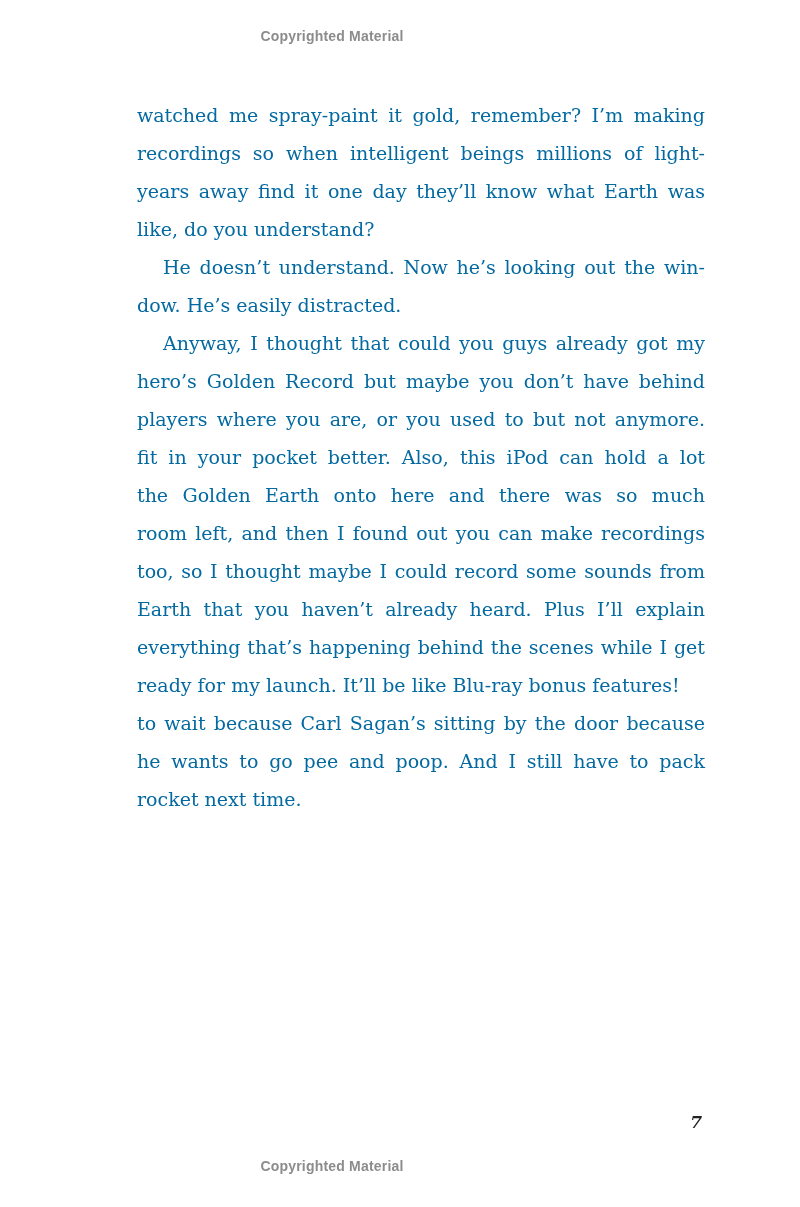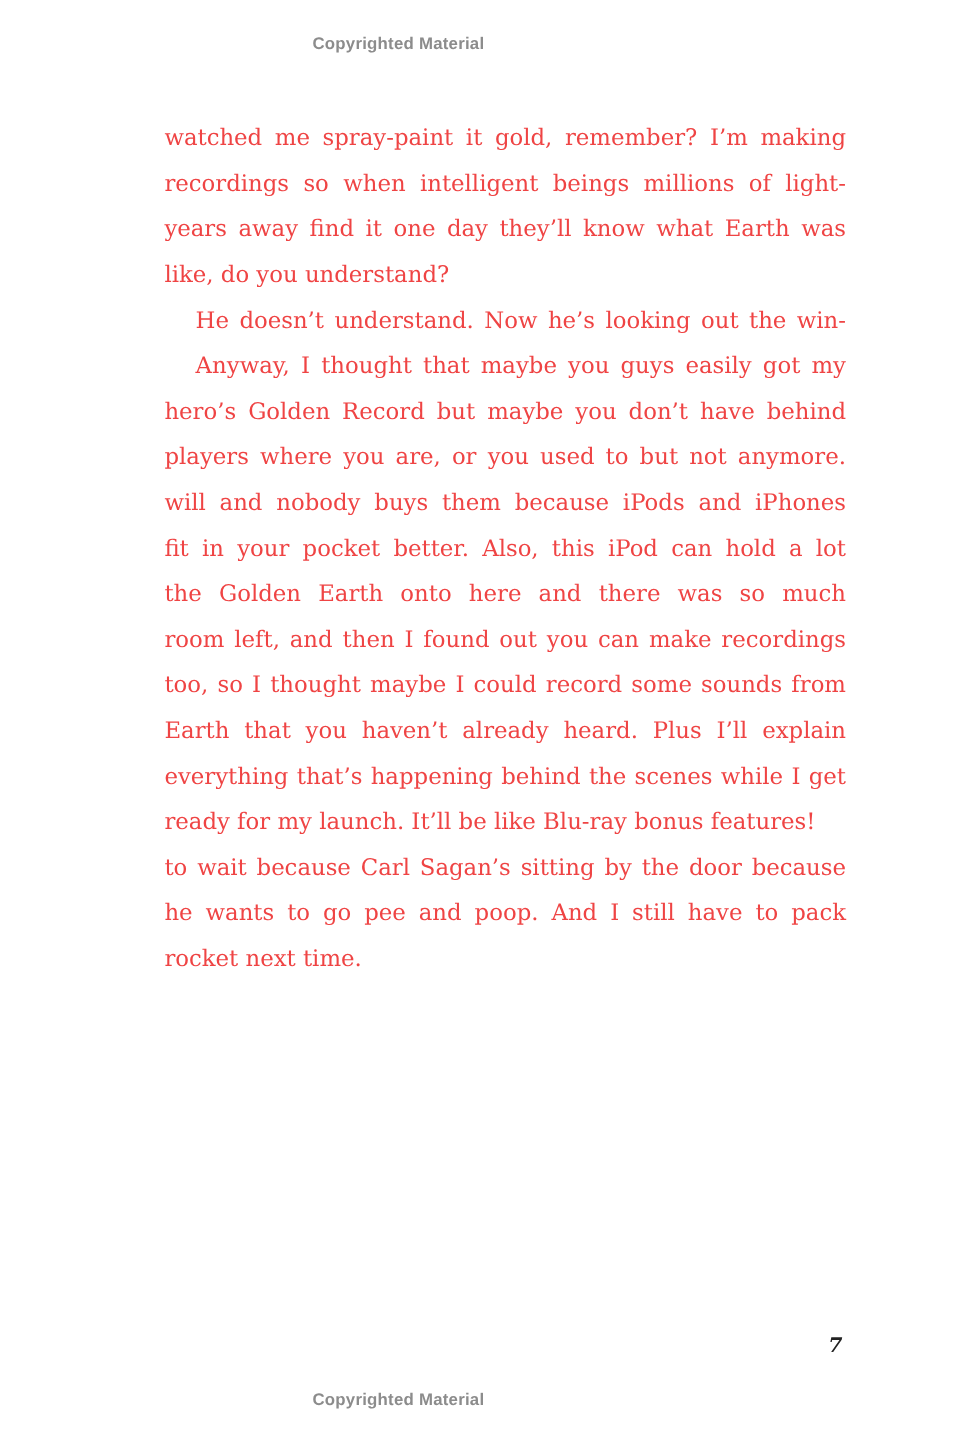--- a/index.html
+++ b/index.html
@@ -24,21 +24,21 @@
   }
   .notice.top { top: 28px; }
   .notice.bottom { top: 1158px; }
   .text-block {
     position: absolute;
     left: 137px;
     top: 96px;
     width: 568px;
     font-size: 19px;
     line-height: 38px;
-    color: #ef4444;
+    color: #0369a1;
   }
   .line {
     text-align: justify;
     text-align-last: justify;
     white-space: normal;
   }
   .line.para-end {
     text-align-last: left;
   }
   .line.indent {
@@ -59,24 +59,24 @@
 <body>
 
 <div class="notice top">Copyrighted Material</div>
 
 <div class="text-block" id="text-block">
     <div class="line">watched me spray-paint it gold, remember? I’m making</div>
     <div class="line">recordings so when intelligent beings millions of light-</div>
     <div class="line">years away find it one day they’ll know what Earth was</div>
     <div class="line para-end">like, do you understand?</div>
     <div class="line indent">He doesn’t understand. Now he’s looking out the win-</div>
-    <div class="line indent">Anyway, I thought that maybe you guys easily got my</div>
+    <div class="line para-end">dow. He’s easily distracted.</div>
+    <div class="line indent">Anyway, I thought that could you guys already got my</div>
     <div class="line">hero’s Golden Record but maybe you don’t have behind</div>
     <div class="line">players where you are, or you used to but not anymore.</div>
-    <div class="line">will and nobody buys them because iPods and iPhones</div>
     <div class="line">fit in your pocket better. Also, this iPod can hold a lot</div>
     <div class="line">the Golden Earth onto here and there was so much</div>
     <div class="line">room left, and then I found out you can make recordings</div>
     <div class="line">too, so I thought maybe I could record some sounds from</div>
     <div class="line">Earth that you haven’t already heard. Plus I’ll explain</div>
     <div class="line">everything that’s happening behind the scenes while I get</div>
     <div class="line para-end">ready for my launch. It’ll be like Blu-ray bonus features!</div>
     <div class="line">to wait because Carl Sagan’s sitting by the door because</div>
     <div class="line">he wants to go pee and poop. And I still have to pack</div>
     <div class="line para-end">rocket next time.</div>

